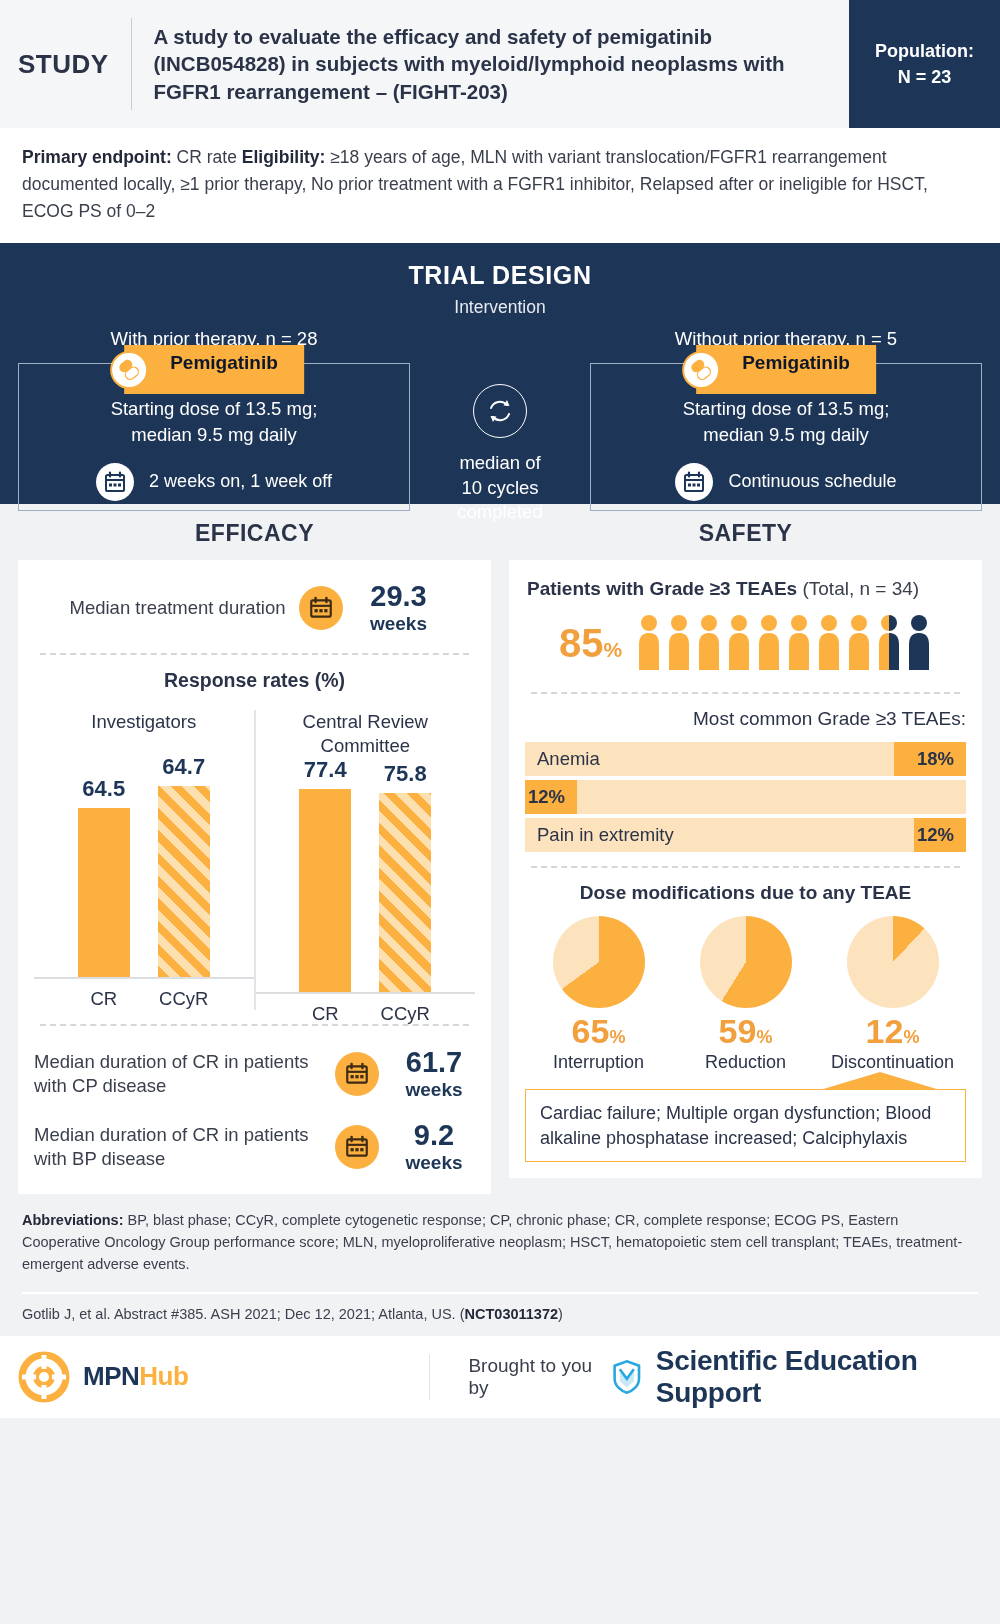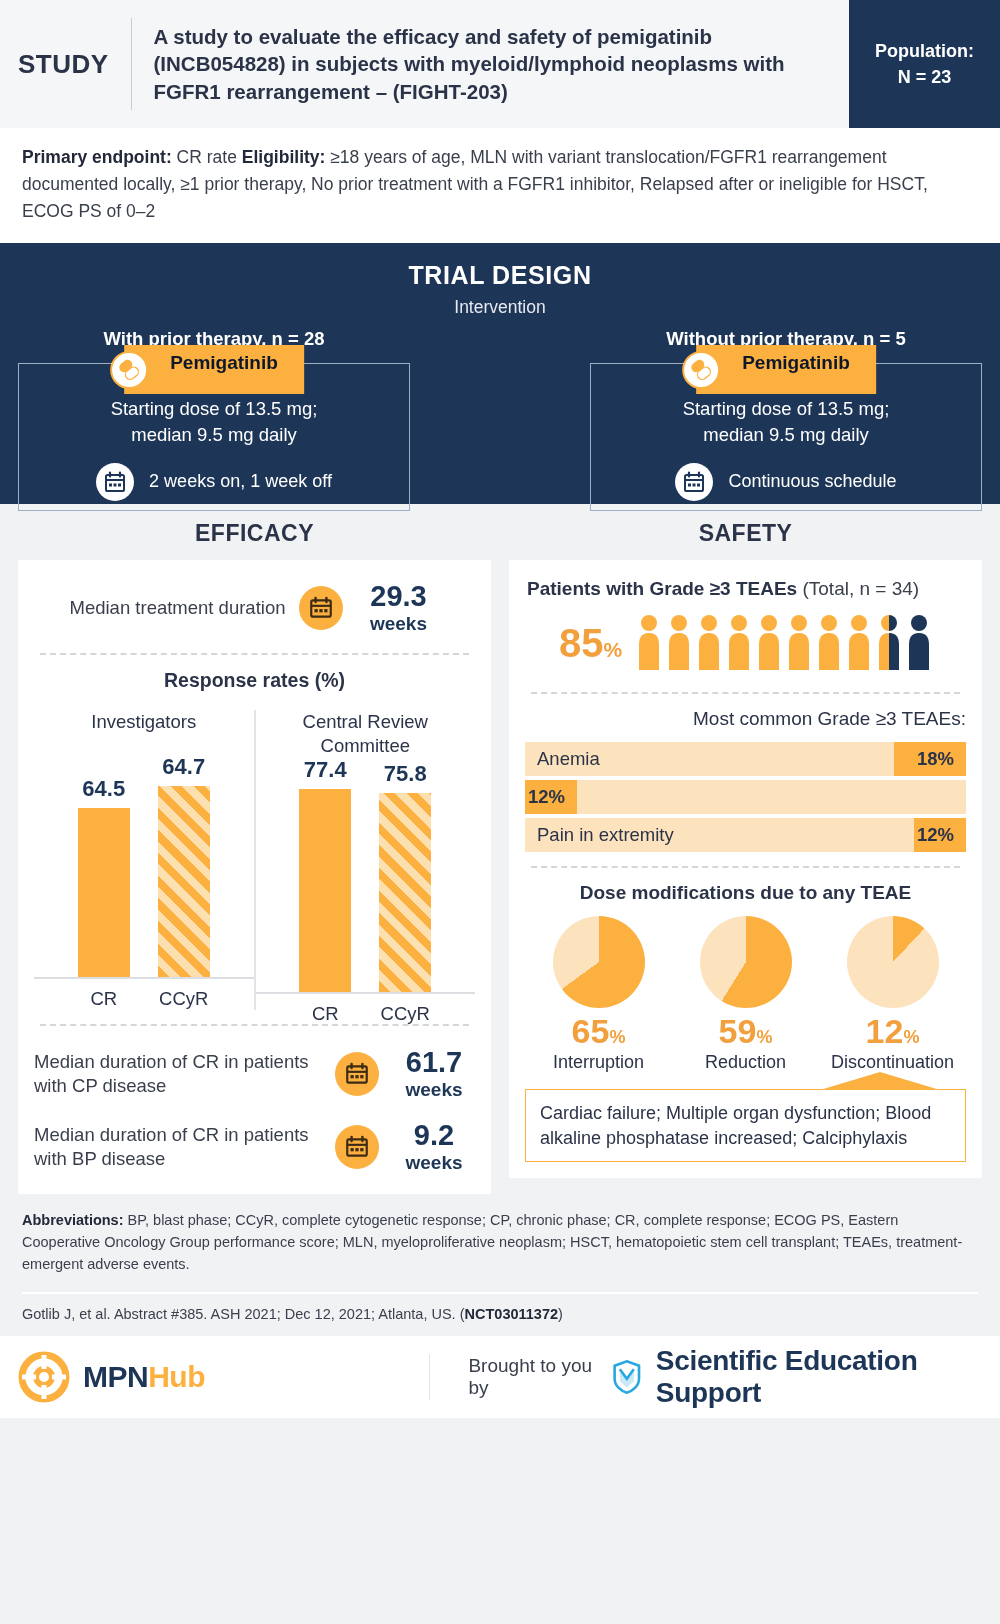--- a/index.html
+++ b/index.html
@@ -60,21 +60,21 @@
     position: relative;
   }
   .trial-title {
     text-align: center; font-size: 25px; font-weight: bold;
     letter-spacing: 0.6px; margin-bottom: 7px;
   }
   .trial-sub { text-align: center; font-size: 17.5px; color: #e7eaf0; margin-bottom: 10px; }
   .arms { display: flex; align-items: flex-start; justify-content: space-between; }
   .arm { width: 392px; position: relative; }
   .arm-head {
-    text-align: center; font-size: 18.5px; font-weight: bold; margin-bottom: 13px;
+    text-align: center; font-size: 18.5px; font-weight: normal; margin-bottom: 13px;
   }
   .arm-box {
     border: 1.5px solid #9fb0c6;
     height: 148px;
     position: relative;
     padding-top: 32px;
   }
   .pill-badge {
     position: absolute; top: -19px; left: 50%; transform: translateX(-50%);
     background: #fbb040; color: #0f172a;
@@ -193,21 +193,21 @@
   }
   .abbrev b { color: #23293a; }
   .cite-rule { height: 2px; background: #ffffff; margin: 8px 22px 0 22px; }
   .cite { padding: 12px 22px 14px 22px; font-size: 14.5px; color: #3a3f4c; background: #f1f2f4; }
   .cite b { color: #23293a; }
   .brandbar {
     background: #ffffff; height: 82px; display: flex; align-items: center;
     padding: 0 18px; gap: 0;
   }
   .brand-left { display: flex; align-items: center; gap: 13px; width: 468px; }
-  .mpn-text { font-size: 30px; font-weight: bold; color: #1d3557; letter-spacing: -0.5px; }
+  .mpn-text { font-size: 26px; font-weight: bold; color: #1d3557; letter-spacing: -0.5px; }
   .mpn-text span { color: #fbb040; }
   .brand-sep { width: 2px; height: 46px; background: #e3e4e8; }
   .brand-right { display: flex; align-items: center; gap: 14px; padding-left: 38px; }
   .brought { font-size: 19px; color: #3a3f4c; }
   .ses-text { font-size: 28px; font-weight: bold; color: #1d3557; letter-spacing: -0.3px; }
 </style>
 </head>
 <body>
 
 <div id="page">
@@ -260,20 +260,33 @@
                 <rect x="6" y="13.5" width="3" height="3" fill="#1d3557"></rect>
                 <rect x="10.5" y="13.5" width="3" height="3" fill="#1d3557"></rect>
                 <rect x="15" y="13.5" width="3" height="3" fill="#1d3557"></rect>
               </svg>
             </span>
             <span>2 weeks on, 1 week off</span>
           </div>
         </div>
       </div>
 
+      <div class="center-col">
+        <div class="cycle-icon">
+          <svg width="30" height="30" viewBox="0 0 30 30">
+            <path d="M6 12 A9.5 9.5 0 0 1 22 9" fill="none" stroke="#ffffff" stroke-width="2" stroke-linecap="round"></path>
+            <path d="M24 18 A9.5 9.5 0 0 1 8 21" fill="none" stroke="#ffffff" stroke-width="2" stroke-linecap="round"></path>
+            <polygon points="22,4 24.5,10 18.5,9.5" fill="#ffffff"></polygon>
+            <polygon points="8,26 5.5,20 11.5,20.5" fill="#ffffff"></polygon>
+          </svg>
+        </div>
+        <div class="center-text" style="white-space:pre-line"><span>median of
+10 cycles
+completed</span></div>
+      </div>
 
       <div class="arm">
         <div class="arm-head">Without prior therapy, n = 5</div>
         <div class="arm-box">
           <div class="pill-badge">
             <span class="pill-icon">
               <svg width="26" height="26" viewBox="0 0 26 26">
                 <g transform="rotate(-40 13 13)">
                   <rect x="6" y="3" width="14" height="9.5" rx="4.75" fill="#fbb040"></rect>
                   <rect x="6" y="12.5" width="14" height="9.5" rx="4.75" fill="#ffffff" stroke="#fbb040" stroke-width="1.3"></rect>

